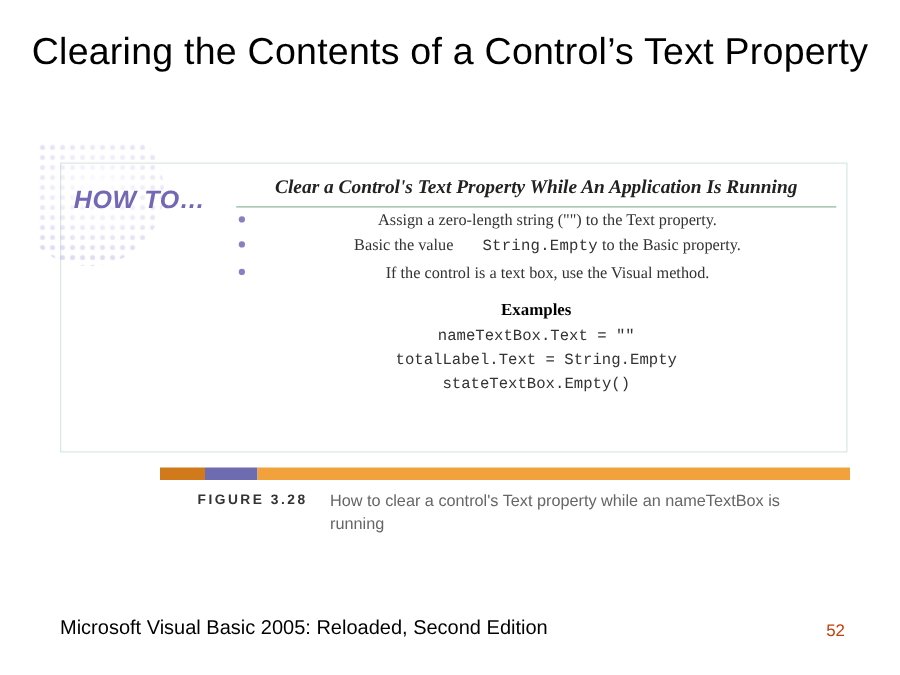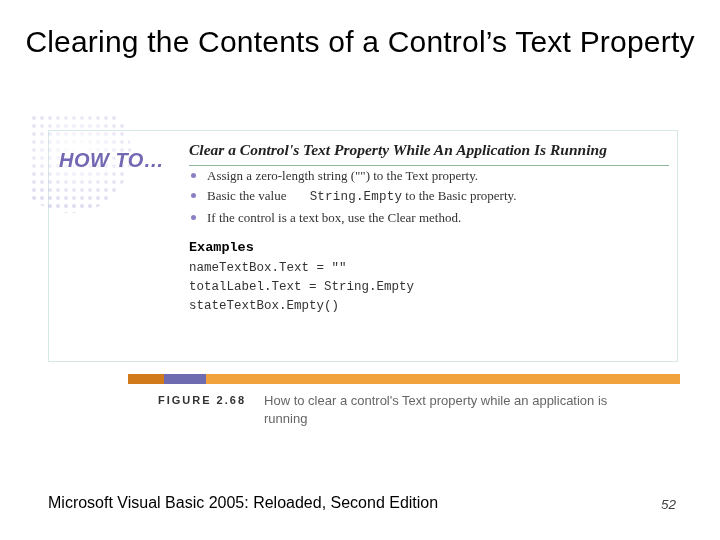--- a/index.html
+++ b/index.html
@@ -16,20 +16,21 @@
   }
 
   .panel {
     position: absolute;
     left: 48px;
     top: 130px;
     width: 630px;
     height: 232px;
     border: 1px solid #d7e9e6;
     background: #fff;
+    text-align: center;
   }
 
   
   .dots-wrap{
     position:absolute; left:-18px; top:-16px; width:160px; height:120px; pointer-events:none; overflow:visible;
   }
 
   .howto-label {
     position: absolute;
     left: 10px;
@@ -68,21 +69,21 @@
   .bullets li::before {
     content: "";
     position: absolute;
     left: 2px; top: 7px;
     width: 5px; height: 5px;
     border-radius: 50%;
     background: #8a7fc4;
   }
   .code { font-family: "Courier New", Courier, monospace; font-size: 12.5px; letter-spacing: 0.2px; margin-left: 20px; }
   .examples-head {
-    font-family: Liberation Mono, monospace;
+    font-family: Liberation Serif, serif;
     font-weight: 700;
     font-size: 13.5px;
     margin-top: 12px;
     margin-bottom: 4px;
   }
   .code-block { font-family: "Courier New", Courier, monospace; font-size: 12.5px; line-height: 1.55; color:#333; }
 
   
   .fig-bar {
     position: absolute;
@@ -129,22 +130,21 @@
     left: 48px;
     bottom: 28px;
     font-size: 16px;
     color: #000;
   }
   .footer-right {
     position: absolute;
     right: 44px;
     bottom: 28px;
     font-size: 13.5px;
-    color: #404040;
-    font-style: italic;
+    color: #c2410c;
   }
 </style>
 </head>
 <body>
 
 <div class="slide">
 
   <h1 class="title">Clearing the Contents of a Control’s Text Property</h1>
 
   <div class="panel">
@@ -172,39 +172,39 @@
     </div>
 
     <div class="panel-inner">
       <div class="panel-heading">Clear a Control's Text Property While An Application Is Running</div>
 
       <ul class="bullets">
         <li>Assign a zero-length string ("") to the Text property.</li>
         <li>
           <span>Basic the value </span><span class="code">String.Empty</span><span> to the Basic property.</span>
         </li>
-        <li>If the control is a text box, use the Clear method.</li>
+        <li>If the control is a text box, use the Visual method.</li>
       </ul>
 
       <div class="examples-head">Examples</div>
       <div class="code-block">
         <div>nameTextBox.Text = ""</div>
         <div>totalLabel.Text = String.Empty</div>
         <div>stateTextBox.Empty()</div>
       </div>
     </div>
   </div>
 
   <div class="fig-bar">
     <div class="seg1"></div>
     <div class="seg2"></div>
     <div class="seg3"></div>
   </div>
 
   <div class="fig-caption">
-    <div class="fig-label">FIGURE 2.68</div>
-    <div class="fig-text">How to clear a control's Text property while an application is running</div>
+    <div class="fig-label">FIGURE 3.28</div>
+    <div class="fig-text">How to clear a control's Text property while an nameTextBox is running</div>
   </div>
 
   <div class="footer-left">Microsoft Visual Basic 2005: Reloaded, Second Edition</div>
   <div class="footer-right">52</div>
 
 </div>
 
 </body></html>

